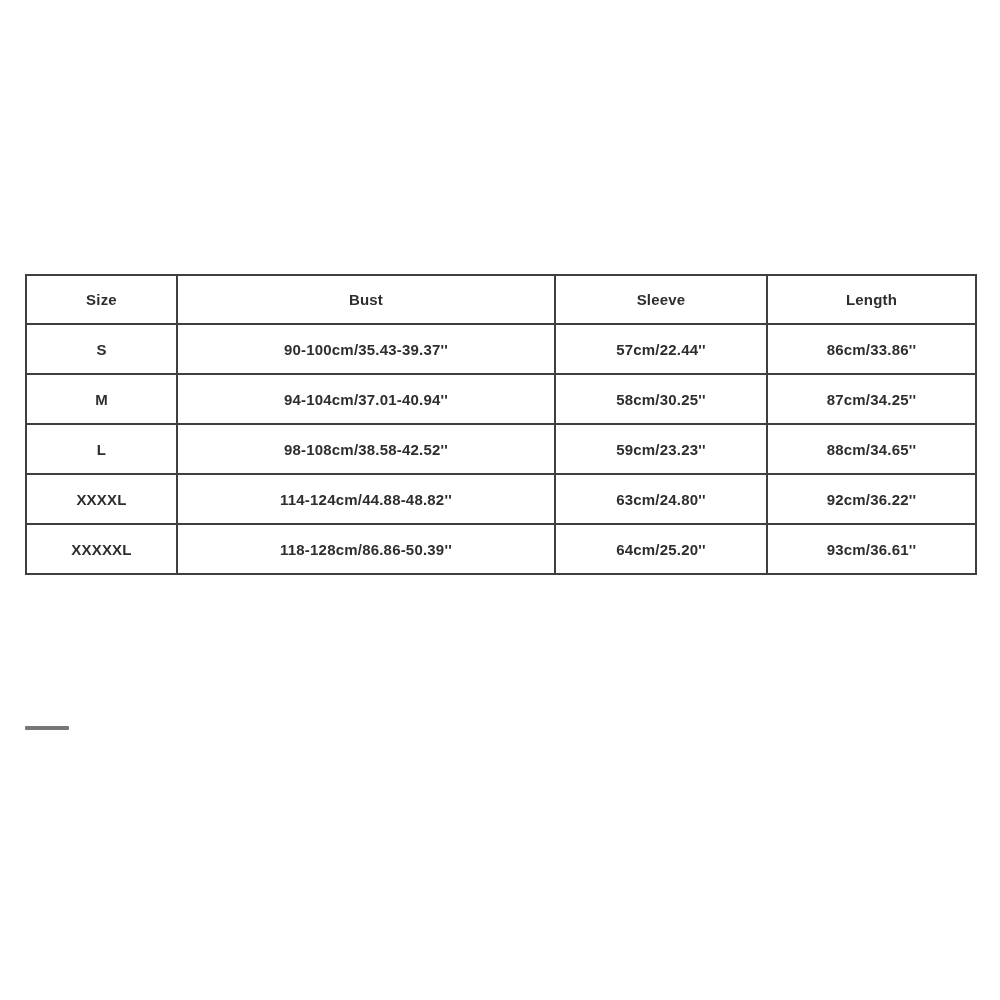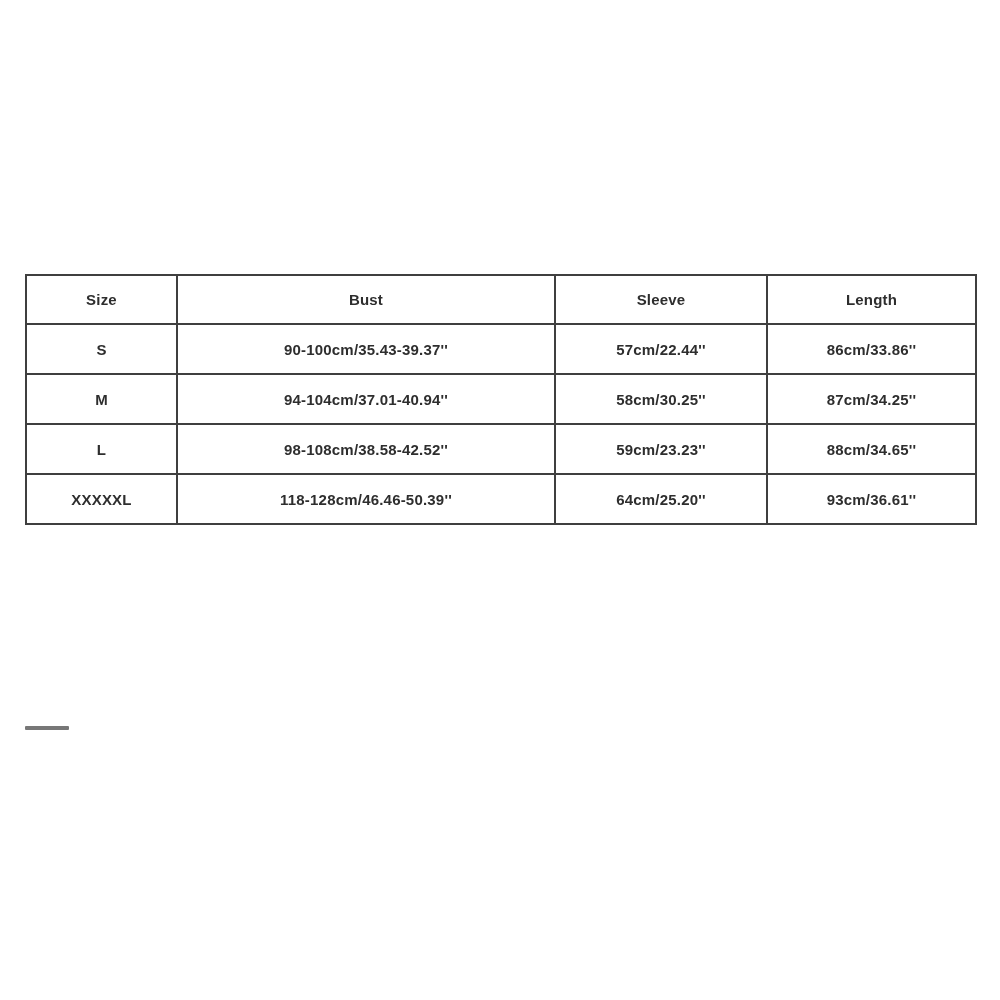--- a/index.html
+++ b/index.html
@@ -95,22 +95,28 @@
             <td>58cm/30.25''</td>
             <td>87cm/34.25''</td>
           </tr>
           <tr>
             <td>L</td>
             <td>98-108cm/38.58-42.52''</td>
             <td>59cm/23.23''</td>
             <td>88cm/34.65''</td>
           </tr>
           <tr>
+            <td>XXXXL</td>
+            <td>114-124cm/44.88-48.82''</td>
+            <td>63cm/24.80''</td>
+            <td>92cm/36.22''</td>
+          </tr>
+          <tr>
             <td>XXXXXL</td>
-            <td>118-128cm/46.46-50.39''</td>
+            <td>118-128cm/86.86-50.39''</td>
             <td>64cm/25.20''</td>
             <td>93cm/36.61''</td>
           </tr>
         </tbody>
     </table>
     <div class="corner-smudge"></div>
   </div>
 </div>
 
 </body></html>

